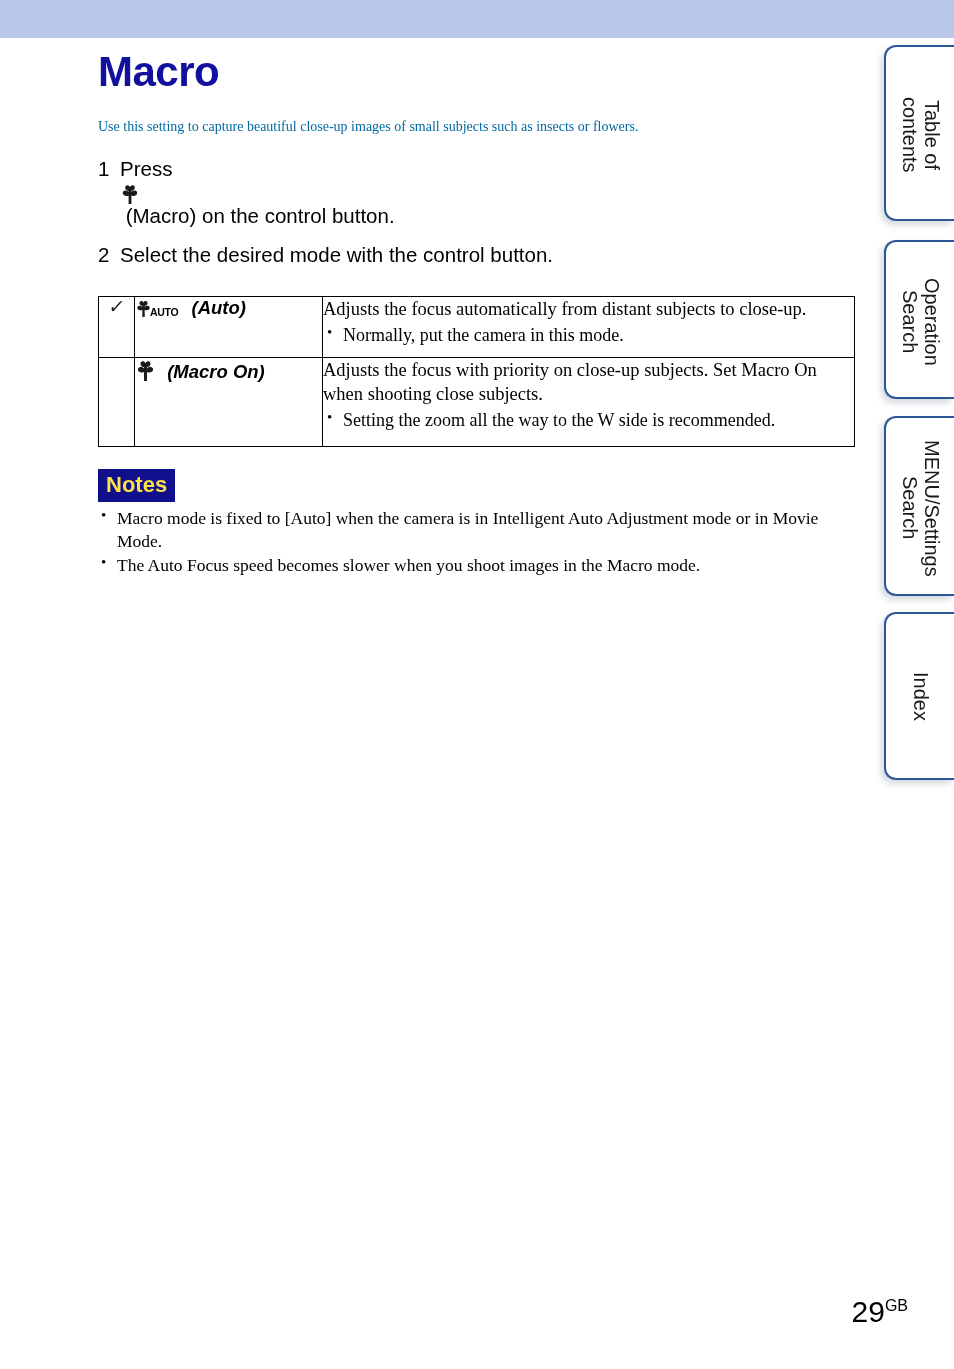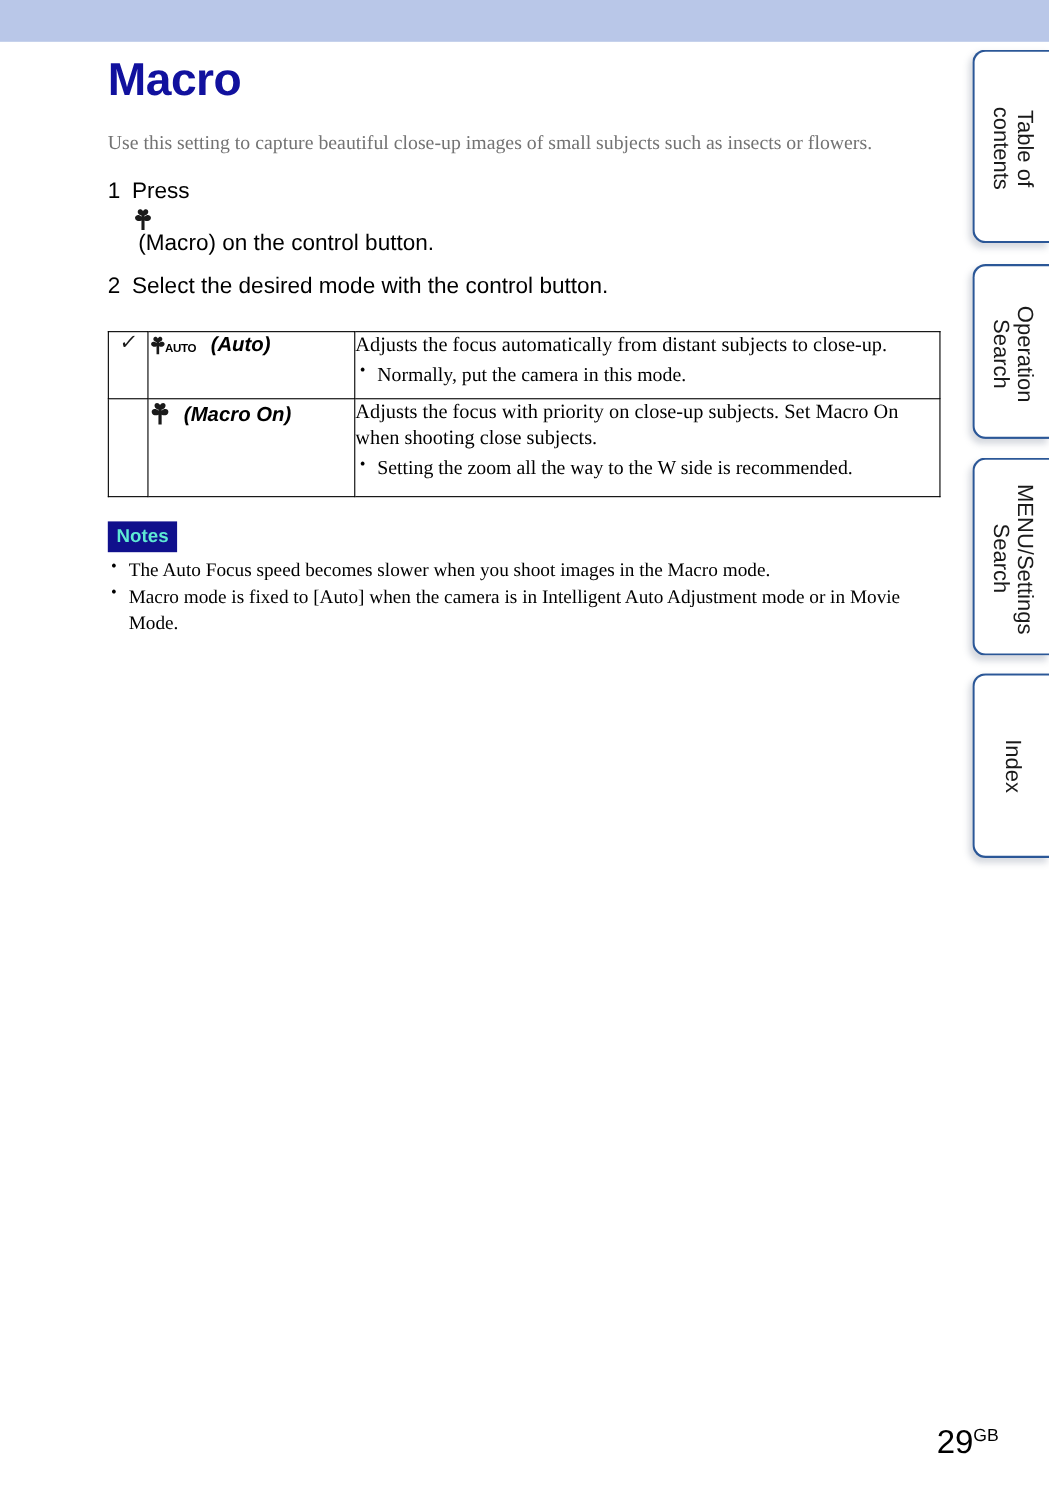--- a/index.html
+++ b/index.html
@@ -48,22 +48,22 @@
     color: #11119e;
     letter-spacing: -0.5px;
     margin: 0;
     padding-top: 12px;
     line-height: 1.05;
   }
 
   
   .intro {
     font-family: "Liberation Serif", serif;
-    font-size: 18px;
-    color: #737373;
+    font-size: 14px;
+    color: #0369a1;
     margin: 0;
     padding-top: 24px;
     line-height: 1.3;
     white-space: nowrap;
   }
 
   
   .steps {
     padding-top: 20px;
   }
@@ -184,24 +184,24 @@
   }
   .row-auto .cell-desc { padding-bottom: 10px; }
   .row-macro .cell-desc { padding-bottom: 10px; }
   .row-macro td { height: 78px; }
 
   
   .notes-block { margin-top: 22px; }
   .notes-badge {
     display: inline-block;
     background: #10108c;
-    color: #5eead4;
+    color: #fde047;
     font-family: "Liberation Sans", sans-serif;
     font-weight: bold;
-    font-size: 17px;
+    font-size: 22px;
     line-height: 1;
     padding: 5px 8px 6px 8px;
   }
   .notes-list {
     margin: 5px 0 0 0;
     padding: 0;
     list-style: none;
     font-family: "Liberation Serif", serif;
     font-size: 17.5px;
     line-height: 1.33;
@@ -358,22 +358,22 @@
               <li>Setting the zoom all the way to the W side is recommended.</li>
             </ul>
           </td>
         </tr>
       </tbody>
     </table>
 
     <div class="notes-block">
       <span class="notes-badge">Notes</span>
       <ul class="notes-list">
+        <li>Macro mode is fixed to [Auto] when the camera is in Intelligent Auto Adjustment mode or in Movie Mode.</li>
         <li>The Auto Focus speed becomes slower when you shoot images in the Macro mode.</li>
-        <li>Macro mode is fixed to [Auto] when the camera is in Intelligent Auto Adjustment mode or in Movie Mode.</li>
       </ul>
     </div>
 
   </div>
 </div>
 
 <div class="side-tabs">
   <div class="side-tab" id="tab0">
     <span class="vtext">Table of
 contents</span>

